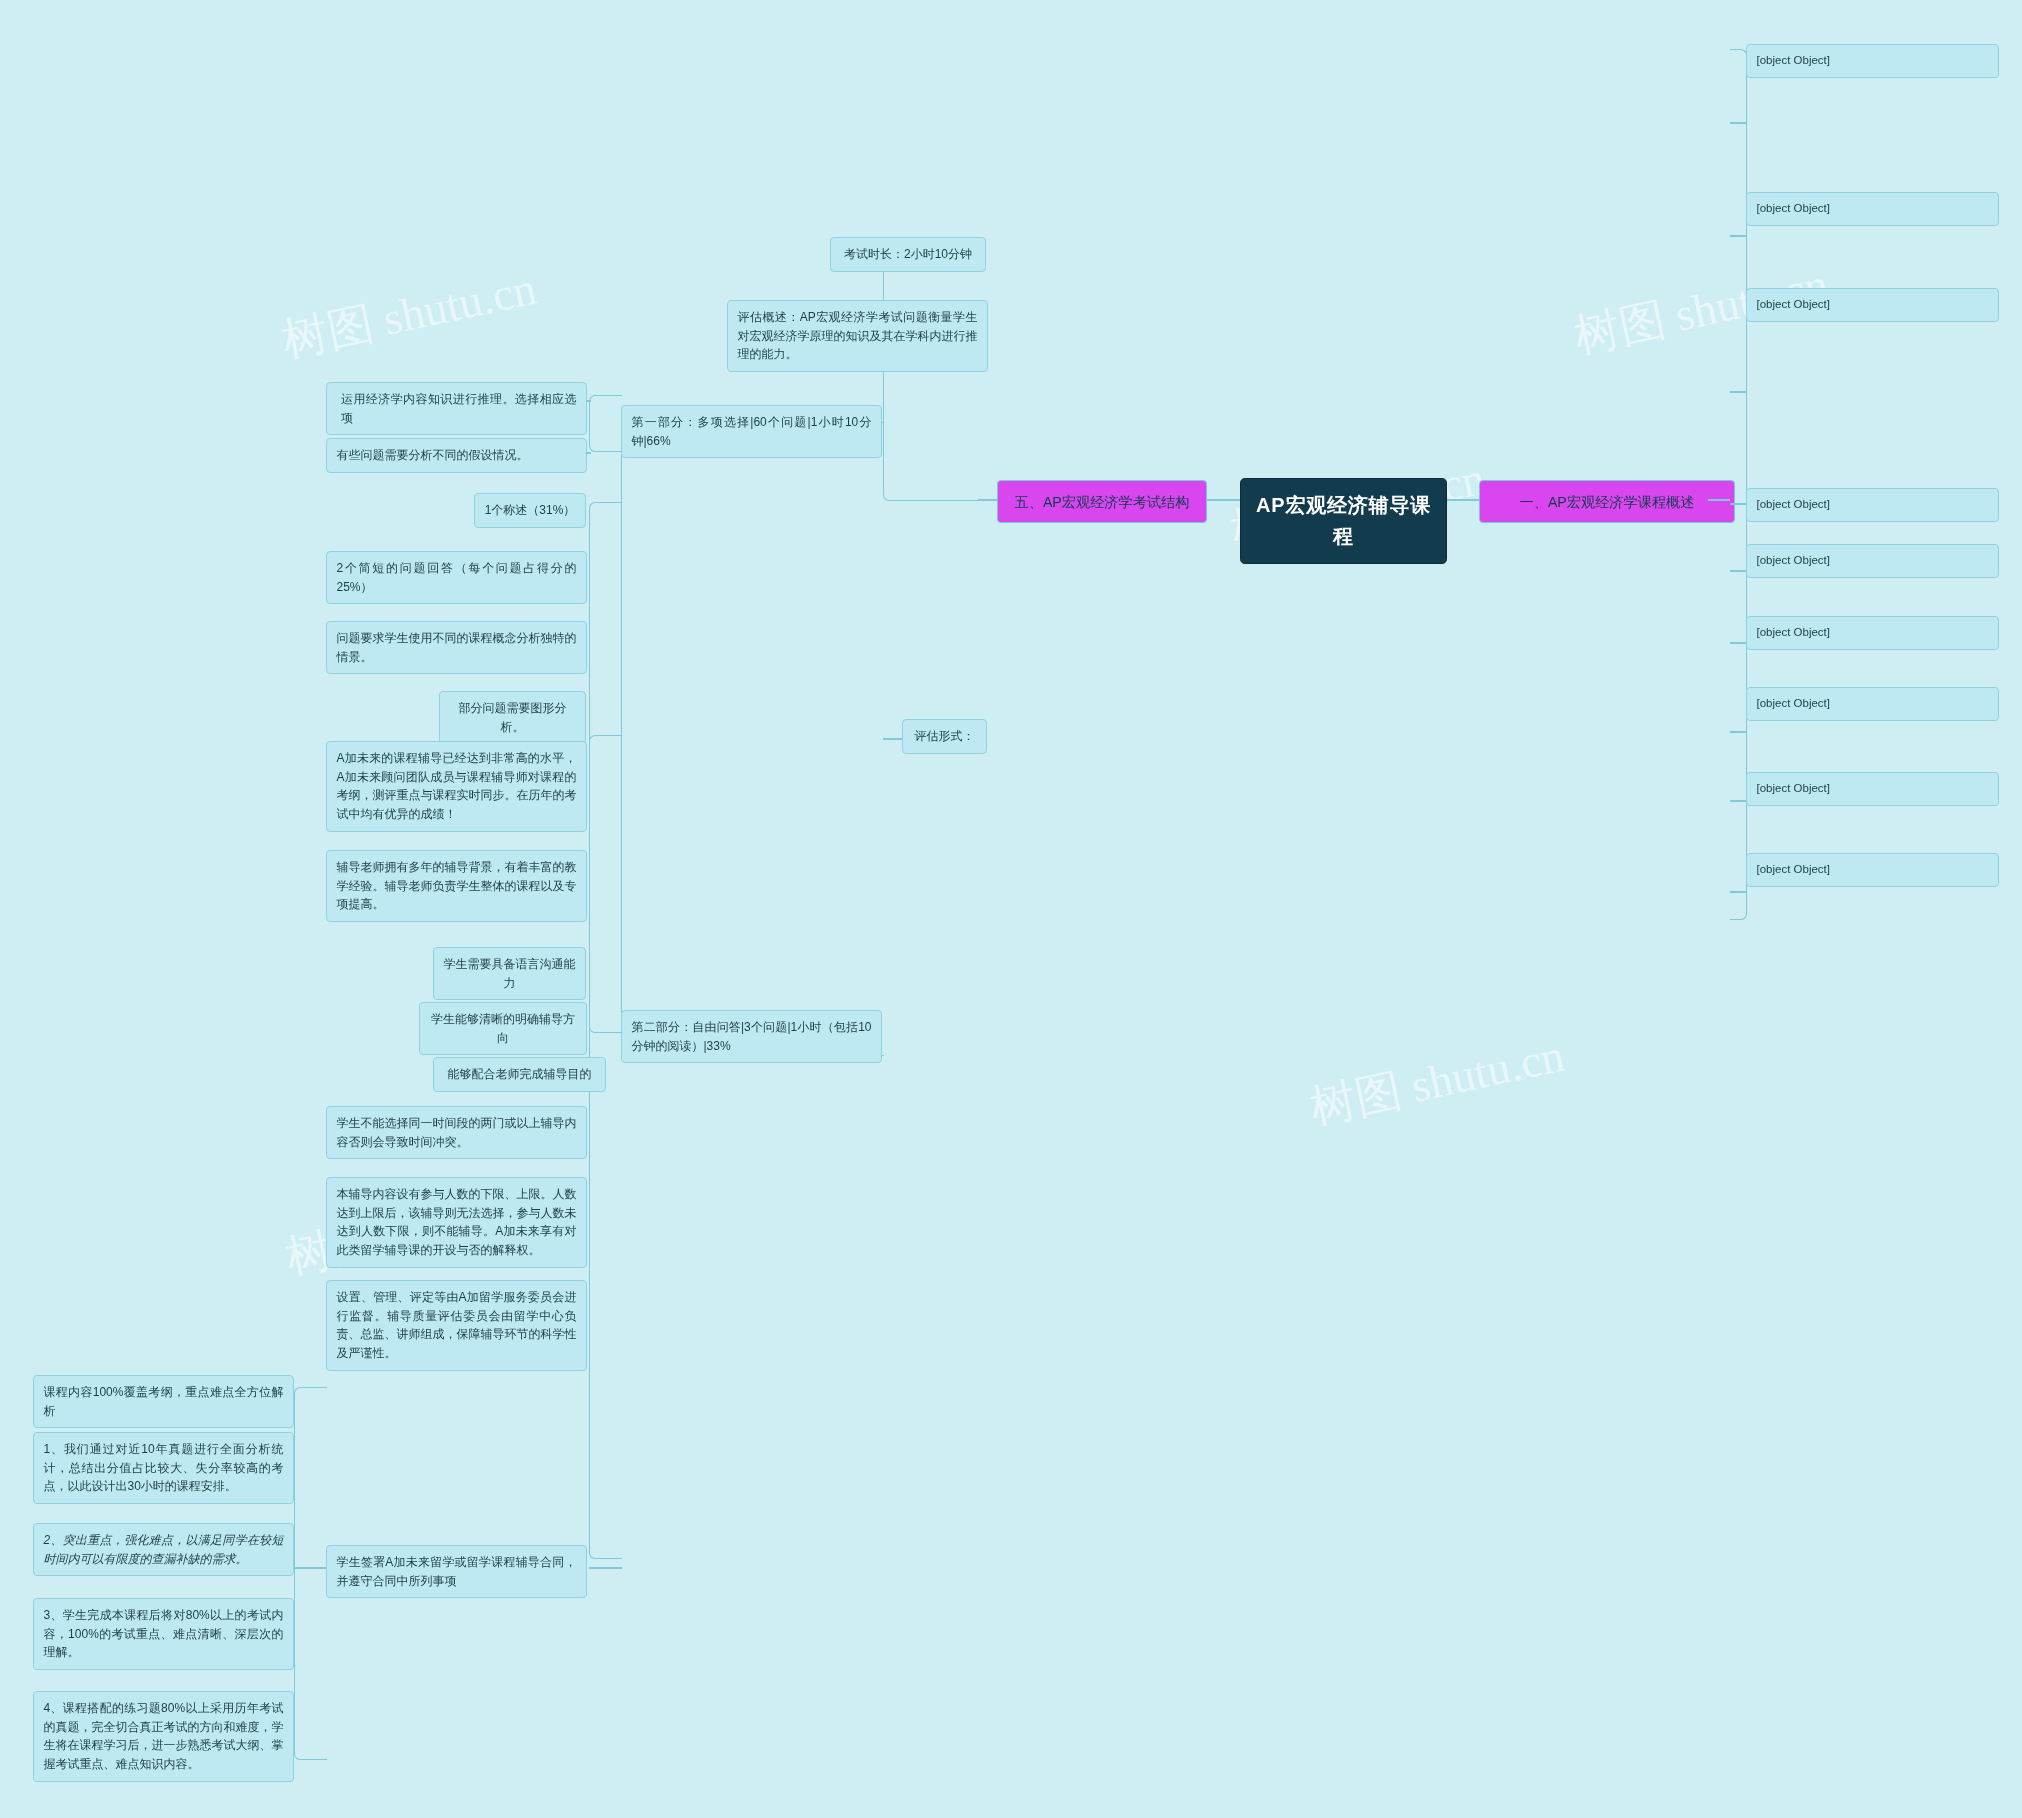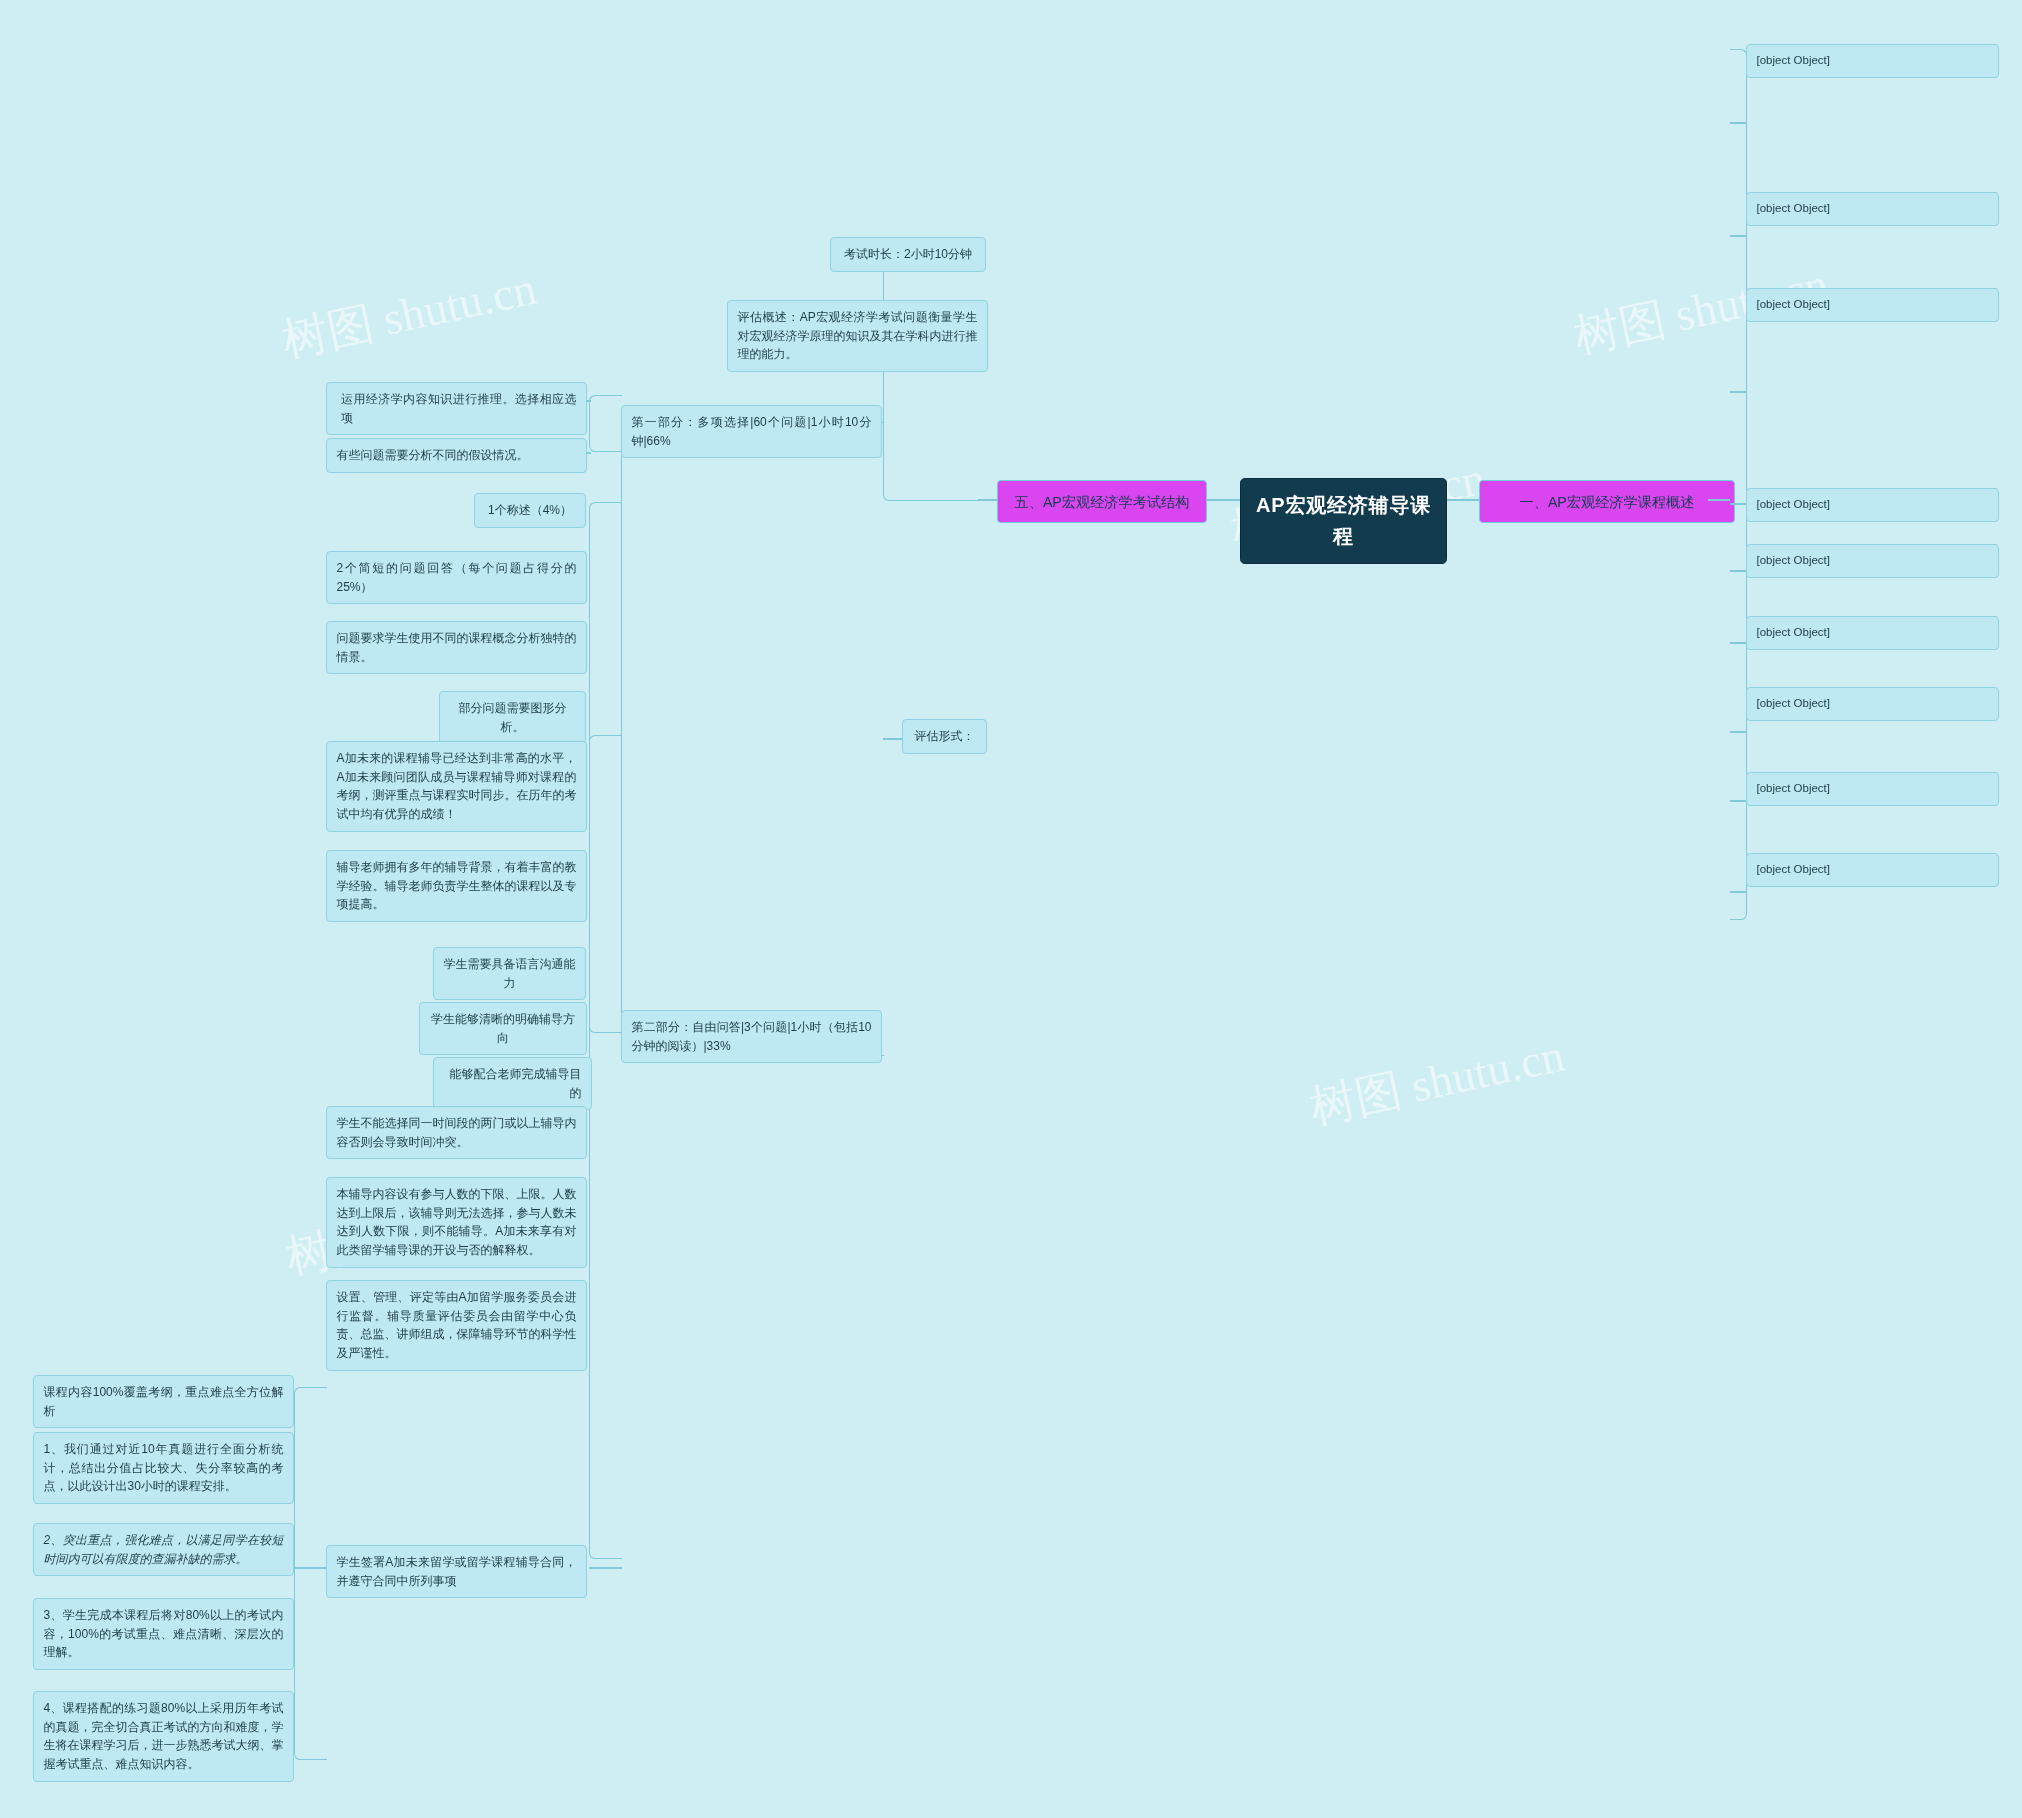--- a/index.html
+++ b/index.html
@@ -141,31 +141,31 @@
 
   <div class="node" style="left:621px;top:405px;width:261px;">第一部分：多项选择|60个问题|1小时10分钟|66%</div>
   <div class="brk left" style="left:589px;top:395px;width:32px;height:55px;"></div>
   <div class="node" style="left:326px;top:382px;width:261px;padding-left:14px;">运用经济学内容知识进行推理。选择相应选项</div>
   <div class="ln h" style="left:586px;top:400px;width:4.7px;"></div>
   <div class="node" style="left:326px;top:438px;width:261px;">有些问题需要分析不同的假设情况。</div>
   <div class="ln h" style="left:586px;top:452px;width:4.7px;"></div>
 
   <div class="node" style="left:621px;top:1010px;width:261px;">第二部分：自由问答|3个问题|1小时（包括10分钟的阅读）|33%</div>
   <div class="brk left" style="left:589px;top:502px;width:32px;height:529px;"></div>
-  <div class="node ctr" style="left:474px;top:493px;width:112px;">1个称述（4%）</div>
+  <div class="node ctr" style="left:474px;top:493px;width:112px;">1个称述（31%）</div>
   <div class="node" style="left:326px;top:551px;width:261px;">2个简短的问题回答（每个问题占得分的25%）</div>
   <div class="node" style="left:326px;top:621px;width:261px;">问题要求学生使用不同的课程概念分析独特的情景。</div>
   <div class="node ctr" style="left:439px;top:691px;width:147px;">部分问题需要图形分析。</div>
 
   <div class="brk left" style="left:589px;top:735px;width:32px;height:822px;"></div>
   <div class="node" style="left:326px;top:741px;width:261px;">A加未来的课程辅导已经达到非常高的水平，A加未来顾问团队成员与课程辅导师对课程的考纲，测评重点与课程实时同步。在历年的考试中均有优异的成绩！</div>
   <div class="node" style="left:326px;top:850px;width:261px;">辅导老师拥有多年的辅导背景，有着丰富的教学经验。辅导老师负责学生整体的课程以及专项提高。</div>
   <div class="node ctr" style="left:433px;top:947px;width:153px;">学生需要具备语言沟通能力</div>
   <div class="node ctr" style="left:419px;top:1002px;width:168px;">学生能够清晰的明确辅导方向</div>
-  <div class="node ctr" style="left:433px;top:1057px;width:159px;text-align:right;">能够配合老师完成辅导目的</div>
+  <div class="node ctr" style="left:433px;top:1057px;width:173px;">能够配合老师完成辅导目的</div>
   <div class="node" style="left:326px;top:1106px;width:261px;">学生不能选择同一时间段的两门或以上辅导内容否则会导致时间冲突。</div>
   <div class="node" style="left:326px;top:1177px;width:261px;">本辅导内容设有参与人数的下限、上限。人数达到上限后，该辅导则无法选择，参与人数未达到人数下限，则不能辅导。A加未来享有对此类留学辅导课的开设与否的解释权。</div>
   <div class="node" style="left:326px;top:1280px;width:261px;">设置、管理、评定等由A加留学服务委员会进行监督。辅导质量评估委员会由留学中心负责、总监、讲师组成，保障辅导环节的科学性及严谨性。</div>
 
   <div class="node" style="left:326px;top:1545px;width:261px;">学生签署A加未来留学或留学课程辅导合同，并遵守合同中所列事项</div>
   <div class="ln h" style="left:589px;top:1567px;width:33px;"></div>
 
   <div class="brk left" style="left:294px;top:1387px;width:32px;height:371px;"></div>
   <div class="ln h" style="left:294px;top:1567px;width:32px;"></div>
 

